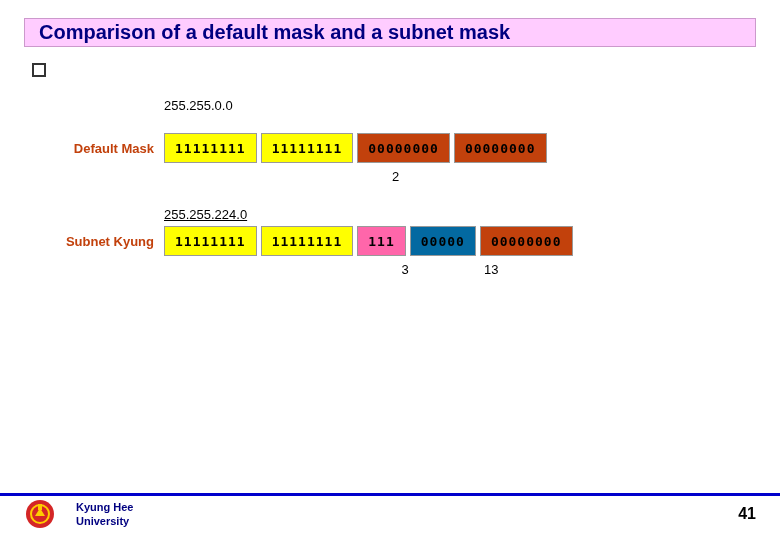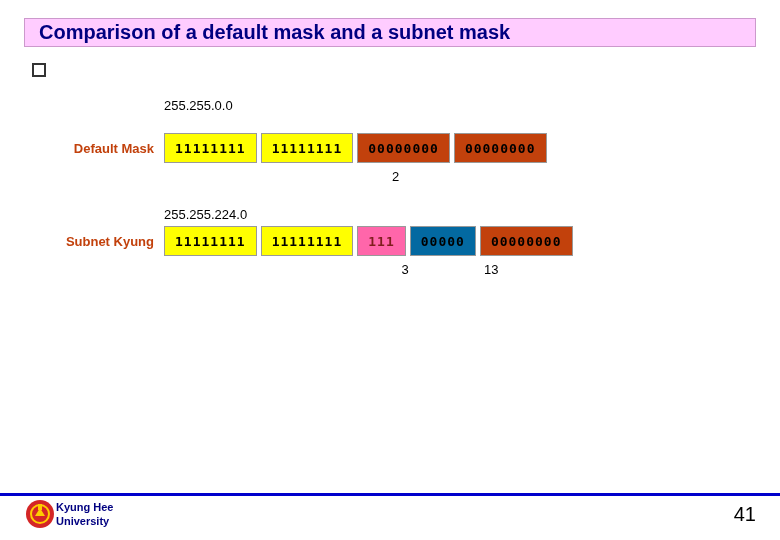--- a/index.html
+++ b/index.html
@@ -89,21 +89,21 @@
       border-color: #999;
     }
 
     .cyan {
       background: #c2410c;
       border-color: #999;
     }
 
     .pink {
       background: #ff66aa;
-      color: #7f1d1d;
+      color: #000000;
       border-color: #999;
     }
 
     .cyan-small {
       background: #0369a1;
       border-color: #999;
       min-width: 50px;
     }
 
     .default-section {
@@ -129,38 +129,38 @@
       left: 24px;
       right: 24px;
       display: flex;
       align-items: center;
       justify-content: space-between;
     }
 
     .logo-area {
       display: flex;
       align-items: center;
-      gap: 0;
+      gap: 20px;
     }
 
     .logo-icon {
       width: 32px;
       height: 32px;
     }
 
     .logo-text {
       font-size: 11px;
       font-weight: bold;
       color: #000080;
       line-height: 1.3;
     }
 
     .page-number {
-      font-size: 20px;
-      font-weight: normal;
+      font-size: 16px;
+      font-weight: bold;
       color: #000;
     }
   </style>
 </head>
 <body>
 
 <div class="slide-container">
 
   
   <div class="title-bar">Comparison of a default mask and a subnet mask</div>
@@ -190,21 +190,21 @@
       </div>
 
       <div style="display:flex; margin-left:130px; margin-top:3px;">
         <div style="width: calc(80px + 80px + 4px + 4px);"></div>
         <div style="font-size:13px; margin-left:60px;">2</div>
       </div>
     </div>
 
     <div class="subnet-section">
 
-      <div style="margin-left:130px; margin-bottom:4px; margin-top:22px;">
+      <div style="margin-left:130px; margin-bottom:4px; margin-top:22px;text-decoration:underline;">
         <span style="font-size:13px;">255.255.224.0</span>
       </div>
 
       <div class="mask-row">
         <div class="mask-label-area">Subnet Kyung</div>
         <div class="bits-container">
           <div class="bits-block yellow">11111111</div>
           <div class="bits-block yellow">11111111</div>
           <div class="bits-block pink" style="min-width:44px;">111</div>
           <div class="bits-block cyan-small">00000</div>

